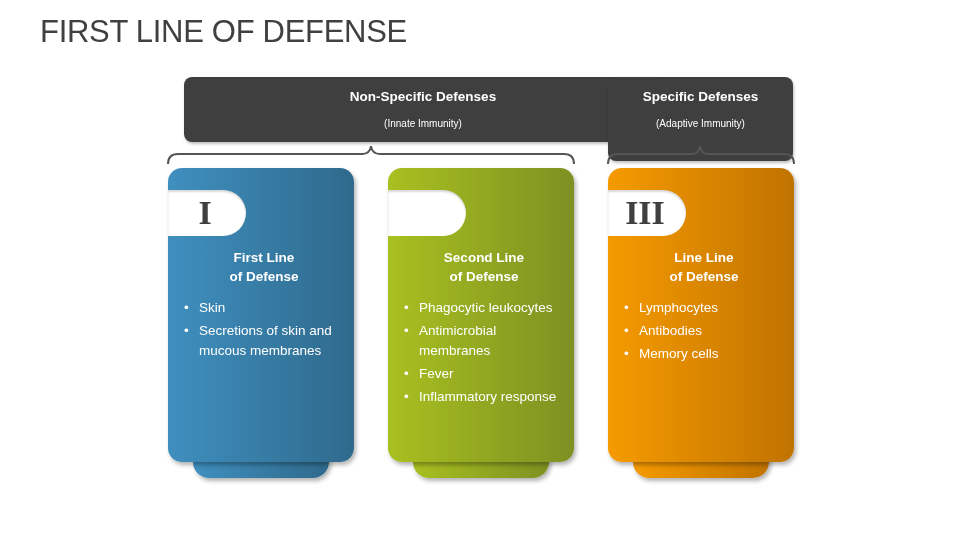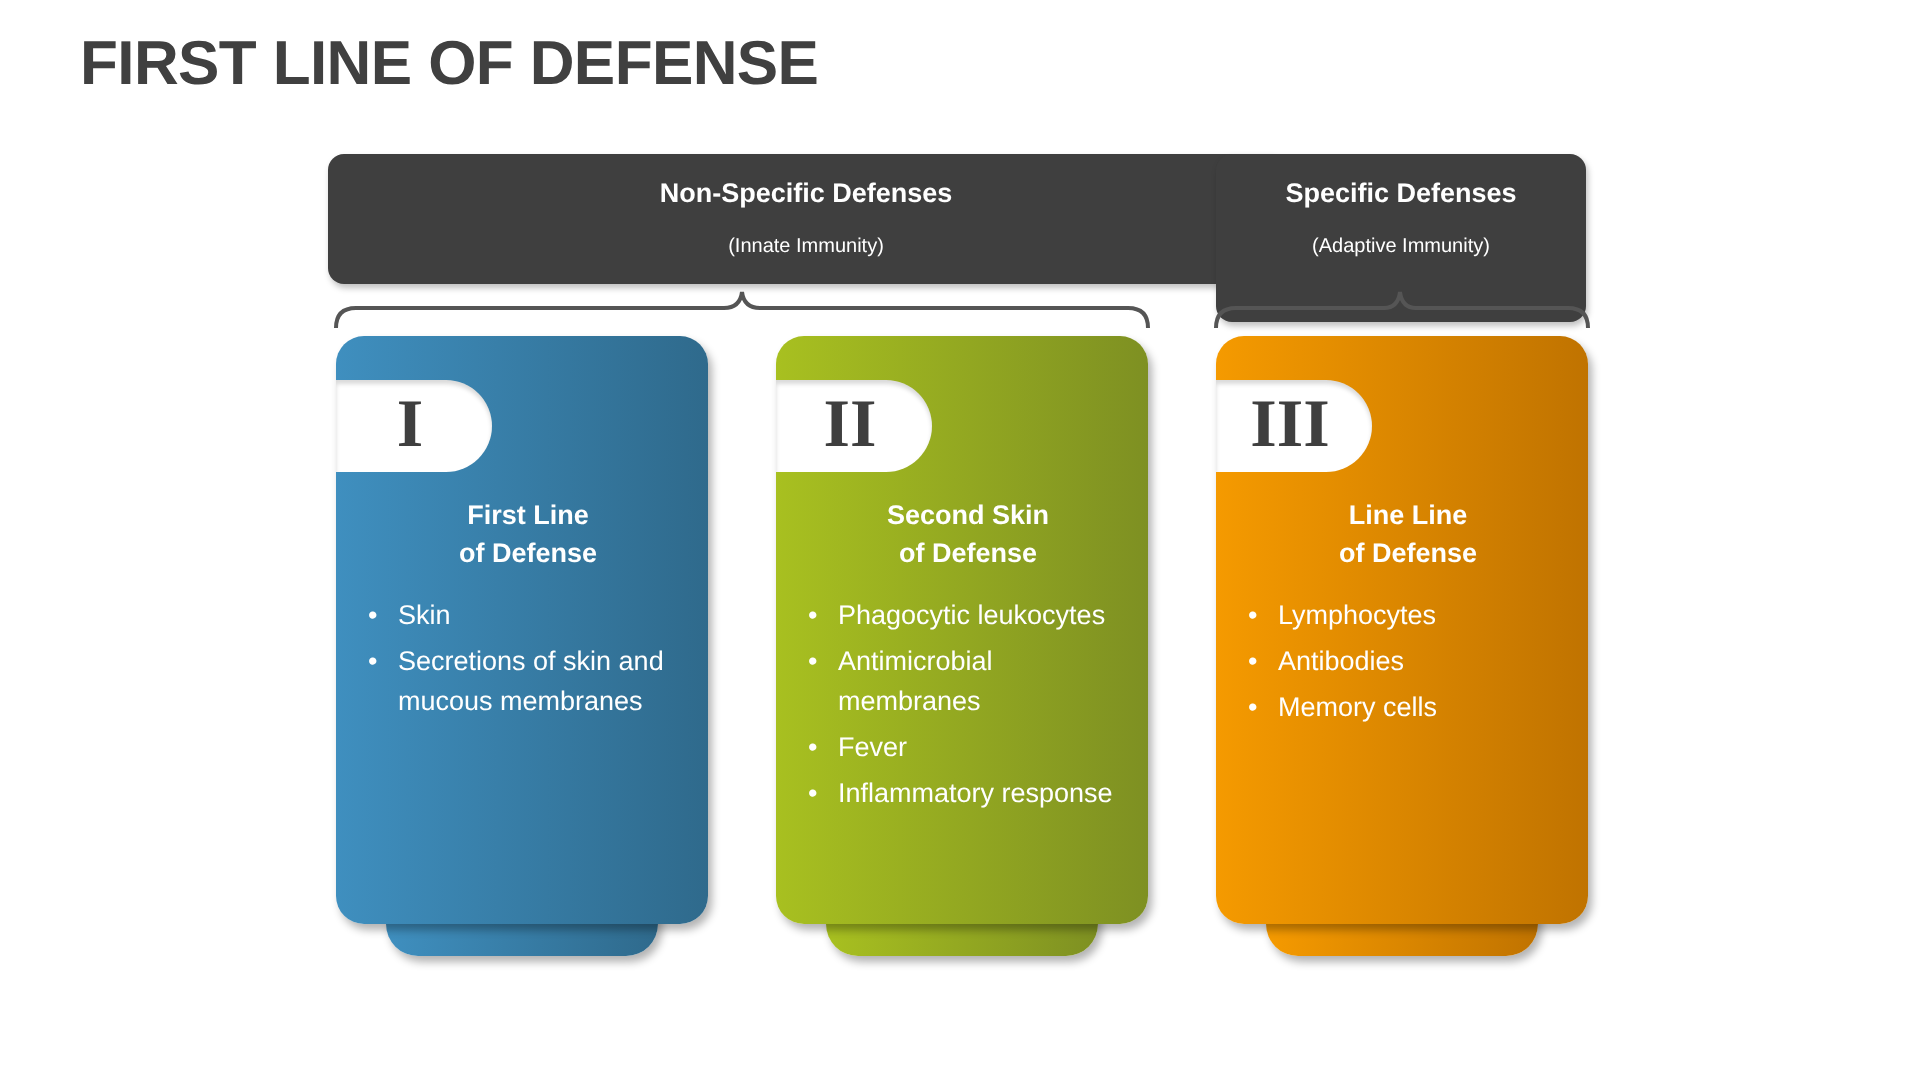--- a/index.html
+++ b/index.html
@@ -1,17 +1,17 @@
 <!DOCTYPE html>
 <html><head>
 <meta charset="utf-8">
 <style>
   html,body{margin:0;padding:0;}
   body{width:960px;height:540px;background:#ffffff;position:relative;overflow:hidden;font-family:"Liberation Sans","DejaVu Sans",sans-serif;}
-  .title{position:absolute;left:40px;top:14px;font-size:31px;font-weight:bold;color:#404040;letter-spacing:-0.3px;}
+  .title{position:absolute;left:40px;top:14px;font-size:31px;font-weight:normal;color:#404040;letter-spacing:-0.3px;}
   .hdr{position:absolute;background:#3f3f3f;border-radius:8px;color:#fff;text-align:center;box-shadow:1px 2px 3px rgba(0,0,0,0.25);}
   .hdr .h1{font-weight:bold;font-size:13.5px;margin-top:12px;}
   .hdr .h2{font-size:10px;margin-top:14px;}
   .brace{position:absolute;}
   .card{position:absolute;top:168px;width:186px;height:310px;}
   .card .body{position:absolute;left:0;top:0;width:186px;height:294px;border-radius:14px;box-shadow:2px 3px 4px rgba(0,0,0,0.3);}
   .card .foot{position:absolute;left:25px;top:270px;width:136px;height:40px;border-radius:0 0 16px 16px;box-shadow:2px 3px 4px rgba(0,0,0,0.3);}
   .card .notch{position:absolute;left:0;top:22px;width:78px;height:46px;background:#fff;border-radius:0 23px 23px 0;box-shadow:inset 0 2px 2px rgba(0,0,0,0.15);}
   .card .roman{position:absolute;left:0;top:22px;width:74px;height:46px;line-height:46px;text-align:center;font-family:"Liberation Serif","DejaVu Serif",serif;font-weight:bold;font-size:34px;color:#3f3f3f;}
   .card .ctitle{position:absolute;left:0;top:80px;width:192px;text-align:center;color:#fff;font-weight:bold;font-size:13.5px;line-height:19px;}
@@ -20,21 +20,21 @@
   .card li::before{content:"•";position:absolute;left:2px;top:0;}
   .blue .body,.blue .foot{background:linear-gradient(to right,#3f8fbf,#2f6a8c);}
   .green .body,.green .foot{background:linear-gradient(to right,#a8c020,#7e9022);}
   .orange .body,.orange .foot{background:linear-gradient(to right,#f59a00,#c07300);}
 </style>
 </head>
 <body>
 
 <div class="title">FIRST LINE OF DEFENSE</div>
 
-<div class="hdr" style="left:164px;top:77px;width:478px;height:65px;">
+<div class="hdr" style="left:184px;top:77px;width:478px;height:65px;">
   <div class="h1">Non-Specific Defenses</div>
   <div class="h2">(Innate Immunity)</div>
 </div>
 <div class="hdr" style="left:608px;top:77px;width:185px;height:84px;">
   <div class="h1">Specific Defenses</div>
   <div class="h2">(Adaptive Immunity)</div>
 </div>
 
 <svg class="brace" style="left:166px;top:144px;" width="410" height="22" viewBox="0 0 410 22">
   <path d="M2 20 Q2 10 12 10 L196 10 Q204 10 205 2 Q206 10 214 10 L398 10 Q408 10 408 20" fill="none" stroke="#555" stroke-width="2"></path>
@@ -55,23 +55,22 @@
   <ul>
     <li>Skin</li>
     <li>Secretions of skin and mucous membranes</li>
   </ul>
 </div>
 
 <div class="card green" style="left:388px;">
   <div class="foot"></div>
   <div class="body"></div>
   <div class="notch"></div>
-  <div class="roman">II</div>
   <div class="ctitle">
-    <div>Second Skin</div>
+    <div>Second Line</div>
     <div>of Defense</div>
   </div>
   <ul>
     <li>Phagocytic leukocytes</li>
     <li>Antimicrobial membranes</li>
     <li>Fever</li>
     <li>Inflammatory response</li>
   </ul>
 </div>
 

